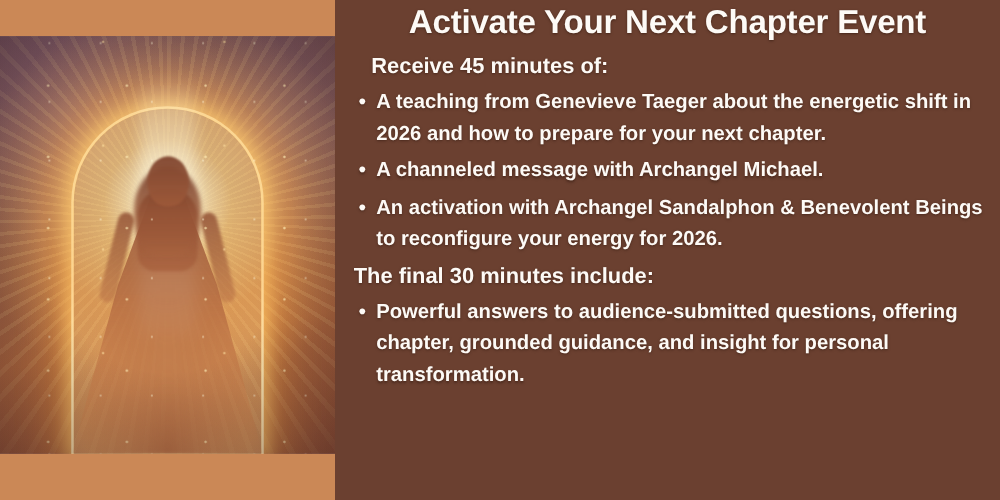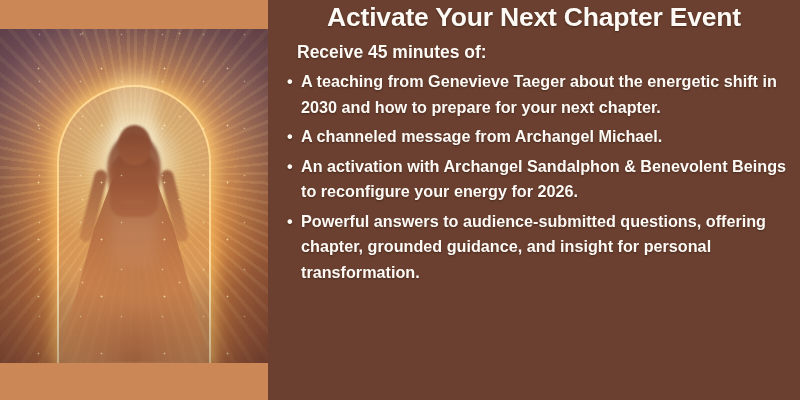--- a/index.html
+++ b/index.html
@@ -251,33 +251,34 @@
     <div id="title-block">
       <div class="tline">Activate Your Next Chapter Event</div>
     </div>
 
     <div id="body-block">
 
       <div class="sec-head">Receive 45 minutes of:</div>
 
       <div class="bullet">
         <span class="dot">•</span>
-        <span class="btext">A teaching from Genevieve Taeger about the energetic shift in 2030 and how to prepare for your next chapter.</span>
-      </div>
-
-      <div class="bullet">
-        <span class="dot">•</span>
-        <span class="btext">A channeled message from Archangel Michael.</span>
+        <span class="btext">A teaching from Genevieve Taeger about the energetic shift in 2026 and how to prepare for your next chapter.</span>
+      </div>
+
+      <div class="bullet">
+        <span class="dot">•</span>
+        <span class="btext">A channeled message with Archangel Michael.</span>
       </div>
 
       <div class="bullet">
         <span class="dot">•</span>
         <span class="btext">An activation with Archangel Sandalphon &amp; Benevolent Beings to reconfigure your energy for 2026.</span>
       </div>
 
+      <div class="sec-head tight">The final 30 minutes include:</div>
 
       <div class="bullet">
         <span class="dot">•</span>
         <span class="btext">Powerful answers to audience-submitted questions, offering chapter, grounded guidance, and insight for personal transformation.</span>
       </div>
 
     </div>
   </div>
 </div>
 

